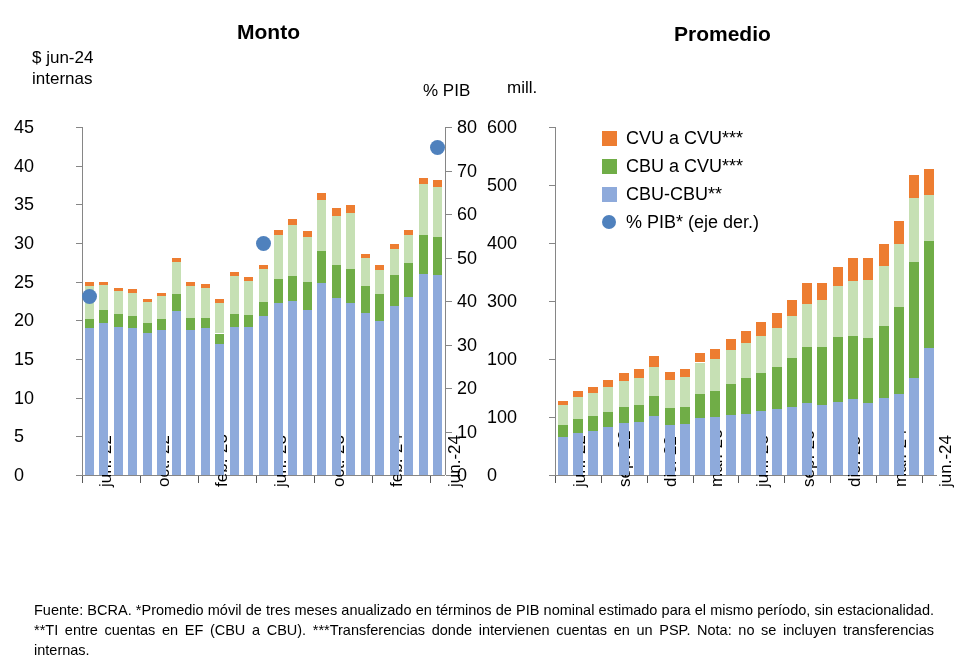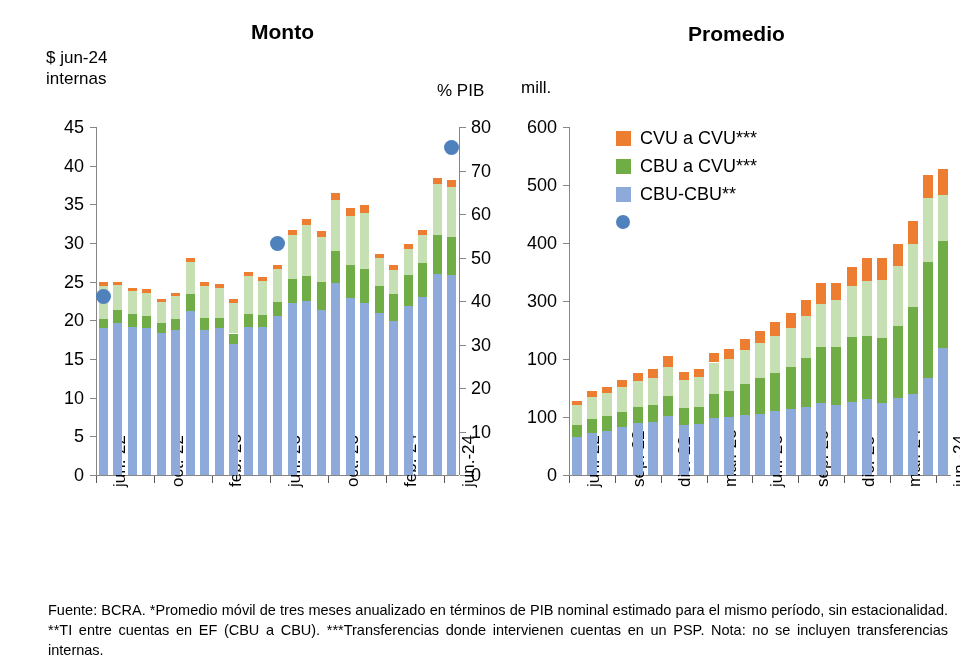--- a/index.html
+++ b/index.html
@@ -10,21 +10,21 @@
   body {
     width: 960px;
     height: 672px;
     font-family: "Liberation Sans", sans-serif;
     color: #000000;
     overflow: hidden;
     position: relative;
   }
   #figure {
     position: absolute;
-    left: 16px; top: 0;
+    left: 2px; top: 0;
     width: 824px;
     height: 672px;
   }
   .chart-title {
     position: absolute;
     font-size: 21px;
     font-weight: bold;
     letter-spacing: 0px;
     white-space: nowrap;
   }
@@ -57,21 +57,20 @@
   }
   .tick-x {
     position: absolute;
     background: #595959;
     width: 1px;
     height: 7px;
   }
   .ylabel {
     position: absolute;
     font-size: 18px;
-    text-align: right;
     white-space: nowrap;
     line-height: 18px;
   }
   .ylabel-r {
     position: absolute;
     font-size: 18px;
     text-align: left;
     white-space: nowrap;
     line-height: 18px;
   }
@@ -560,20 +559,21 @@
       <div class="legend-row">
         <span class="legend-swatch" style="background: rgb(112, 173, 71);"></span>
         <span class="legend-text">CBU a CVU***</span>
       </div>
       <div class="legend-row">
         <span class="legend-swatch" style="background: rgb(142, 170, 219);"></span>
         <span class="legend-text">CBU-CBU**</span>
       </div>
       <div class="legend-row">
         <span class="legend-dot" style="background: rgb(79, 129, 189);"></span>
+        <span class="legend-text">% PIB* (eje der.)</span>
       </div>
     </div>
 
   <div id="footnote">
     <p>Fuente: BCRA. *Promedio móvil de tres meses anualizado en términos de PIB nominal estimado para el mismo período, sin estacionalidad. **TI entre cuentas en EF (CBU a CBU). ***Transferencias donde intervienen cuentas en un PSP. Nota: no se incluyen transferencias internas.</p>
   </div>
 
 </div>
 
 </body></html>

